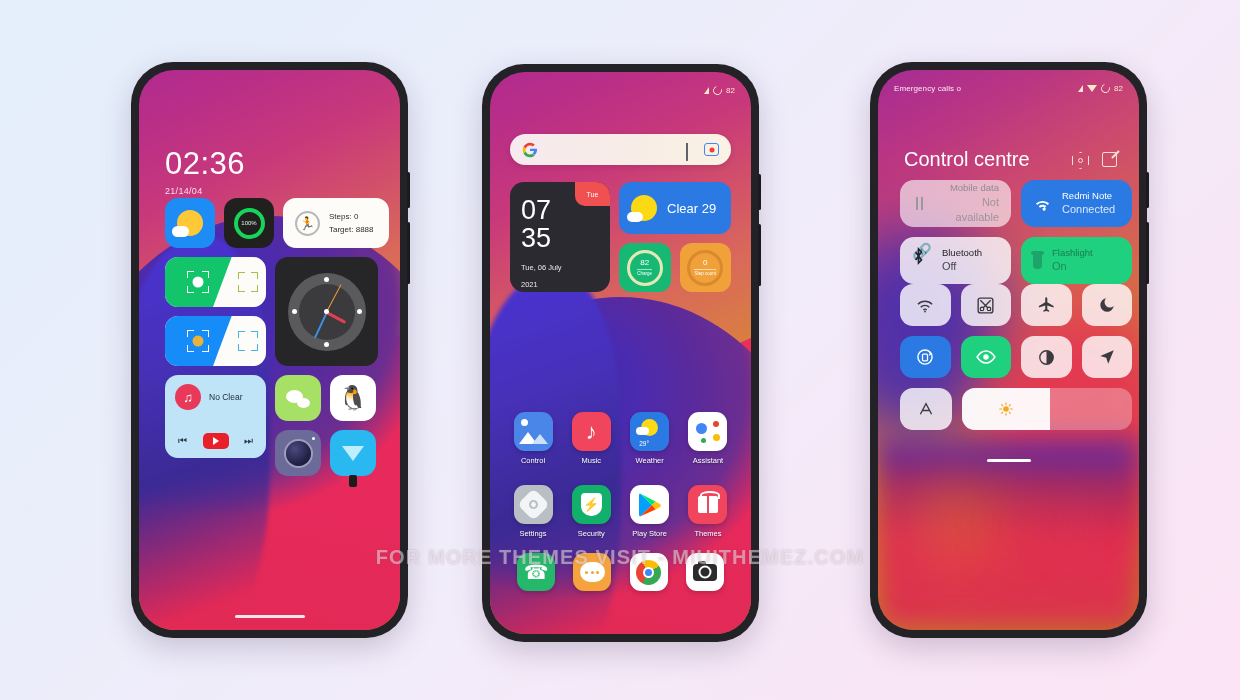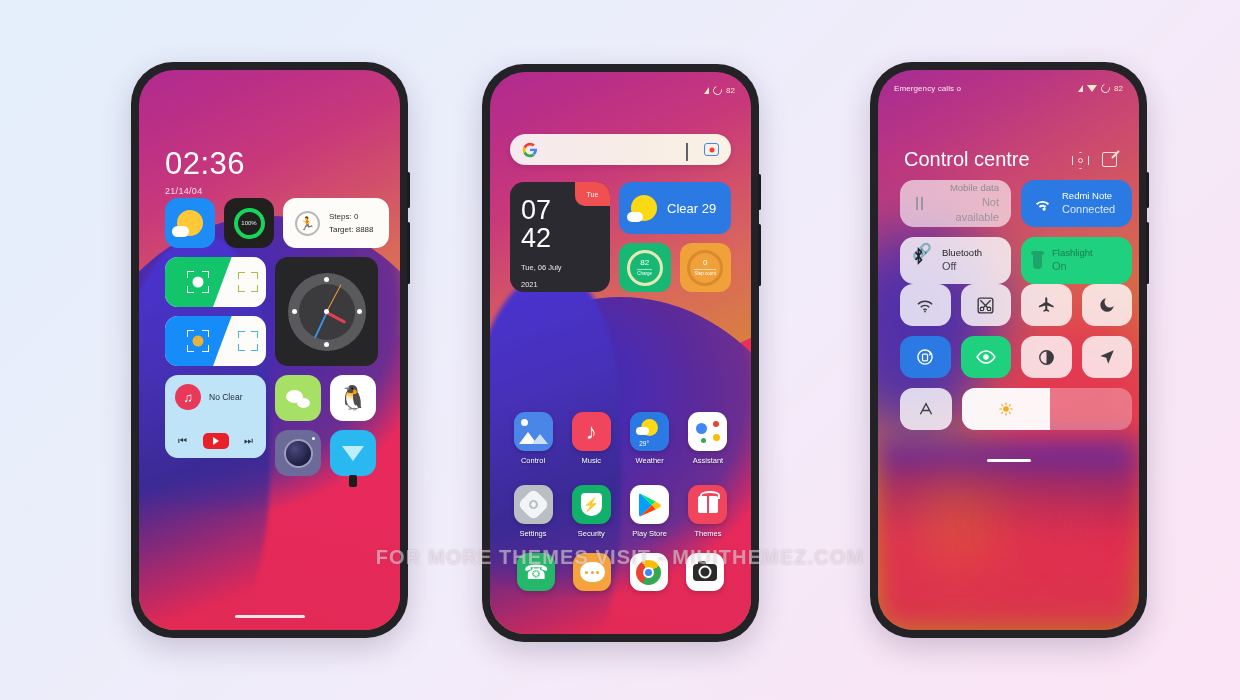--- a/index.html
+++ b/index.html
@@ -512,21 +512,21 @@
       </span>
       <span class="sb-spacer"></span>
       <span class="mic"><span class="cap"></span><span class="st"></span></span>
       <span class="lens-ic"></span>
     </div>
 
     <div class="p2-widgets">
       <div class="cal-card">
         <div class="cal-badge">Tue</div>
         <div class="cal-h">07</div>
-        <div class="cal-h">42</div>
+        <div class="cal-h">35</div>
         <div class="cal-sub">Tue, 06 July</div>
         <div class="cal-yr">2021</div>
       </div>
       <div class="p2-right">
         <div class="weather-w">
           <div class="ww-sun"></div>
           <div class="ww-txt">Clear 29</div>
         </div>
         <div class="p2-two">
           <div class="mini green">

